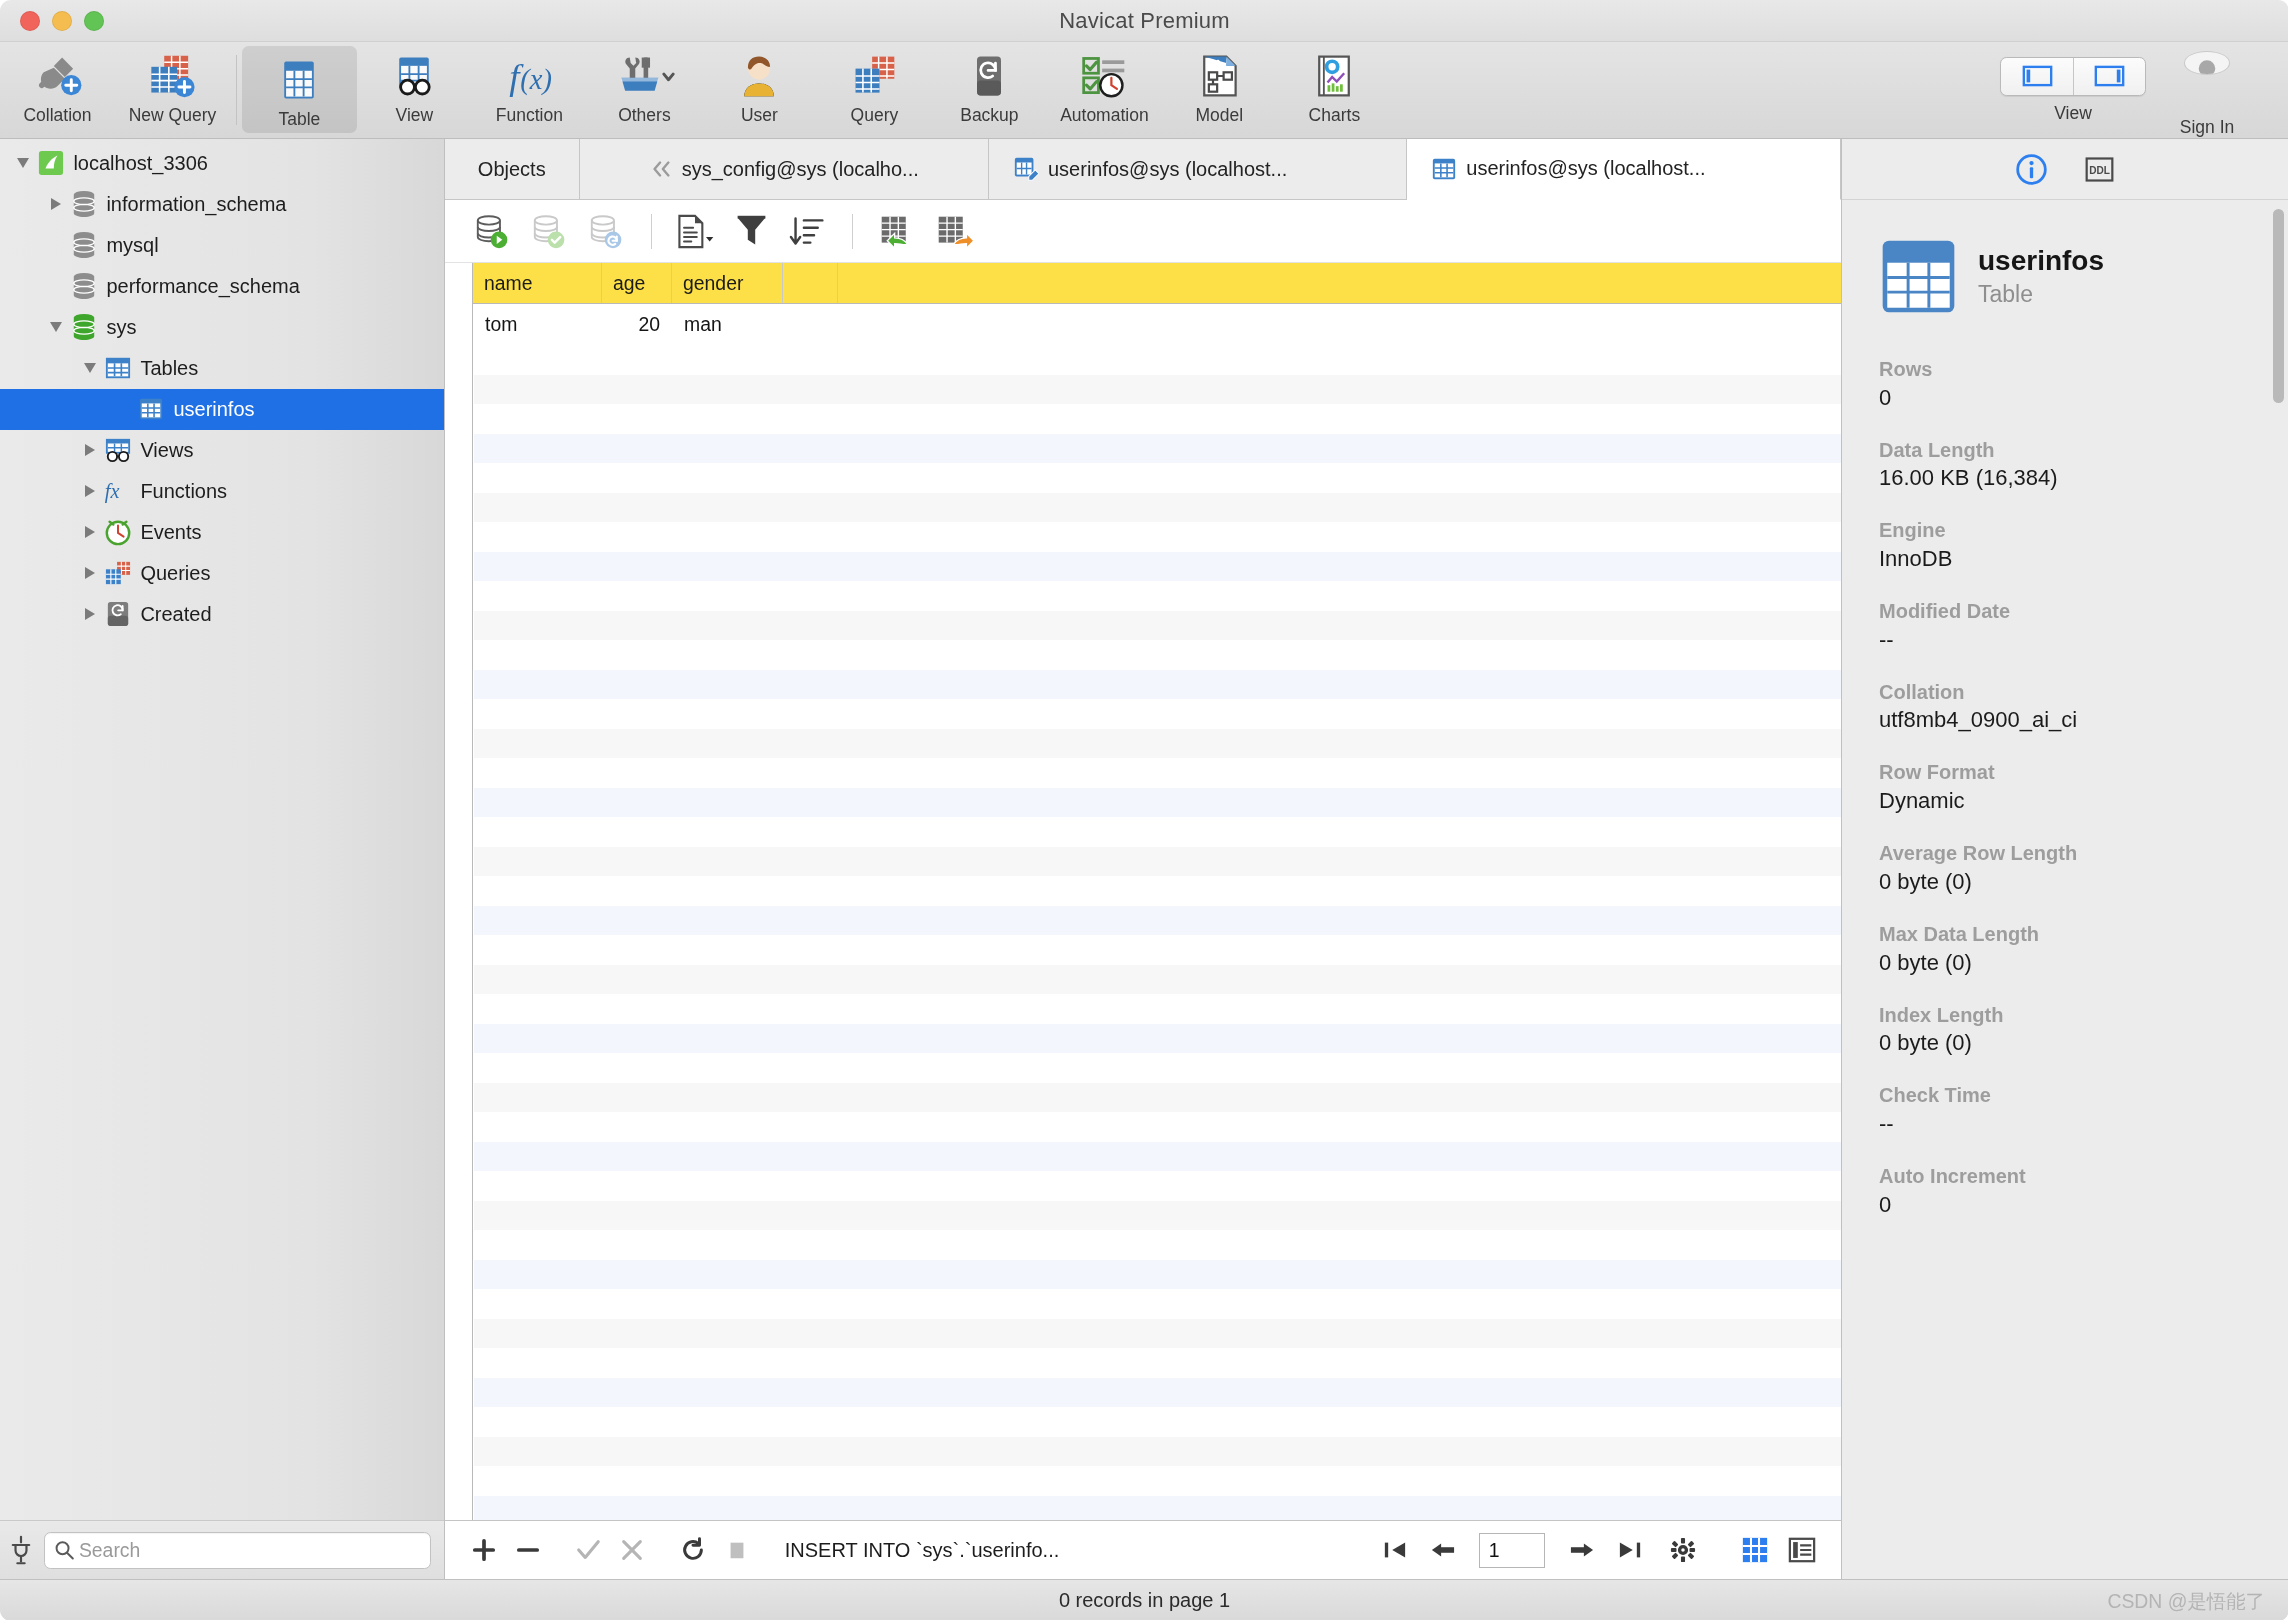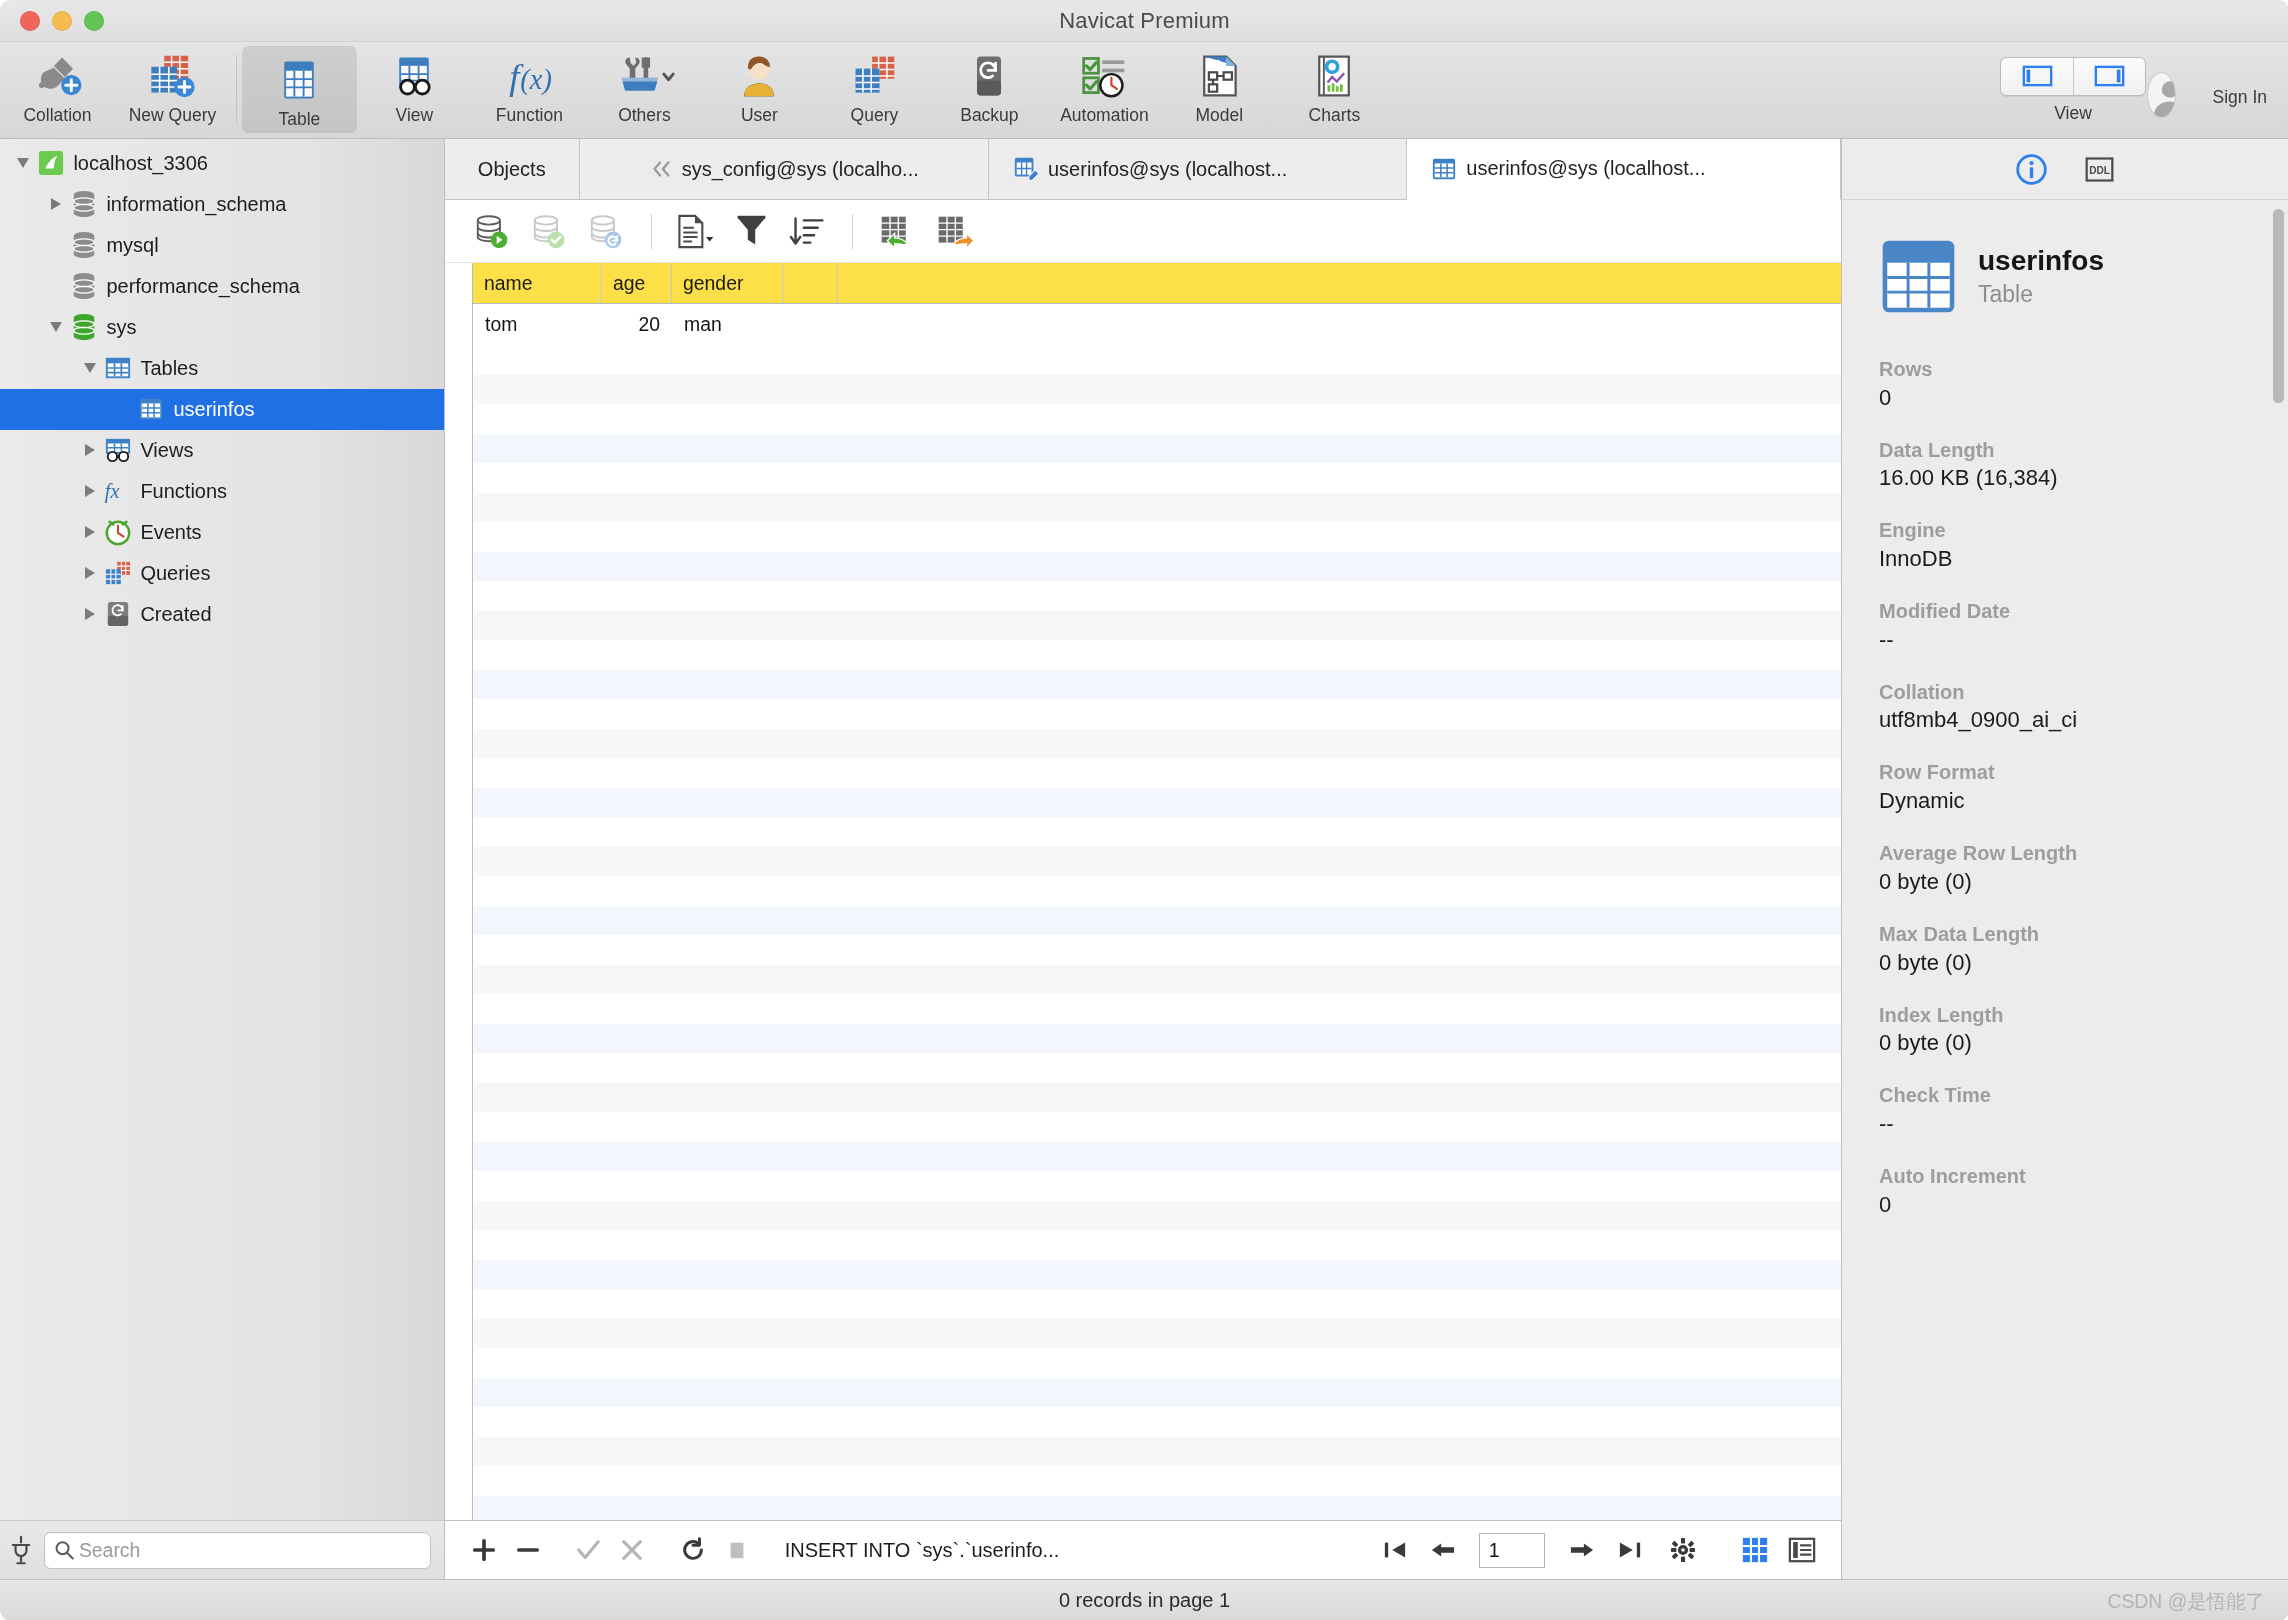--- a/index.html
+++ b/index.html
@@ -60,21 +60,21 @@
   .tb-right { margin-left: auto; display: flex; align-items: stretch; padding-right: 22px; }
   .view-seg {
     display: flex; align-items: center;
     border: 0.9px solid #b9b9b9; border-radius: 6.5px; overflow: hidden;
     background: linear-gradient(to bottom,#fcfcfc,#f0f0f0);
     height: 39px; box-shadow: 0 0.9px 0.9px rgba(0,0,0,.08);
   }
   .view-seg > div { width: 72px; height: 100%; display:flex; align-items:center; justify-content:center; }
   .view-seg > div + div { border-left: 0.9px solid #c6c6c6; }
   .tb-view { width: 148px; display:flex; flex-direction:column; align-items:center; justify-content:flex-start; padding-top:14.8px; }
-  .tb-signin { width: 120px; display:flex; align-items:center; justify-content:flex-start; padding-top:9.2px;gap:37px; }
+  .tb-signin { width: 120px; display:flex; flex-direction:column; align-items:center; justify-content:flex-start; padding-top:9.2px;gap:37px; }
   .avatar-circ {
     width: 46px; height: 46px; border-radius: 50%;
     background: #f4f4f4; border: 0.9px solid #c9c9c9;
     overflow: hidden; position: relative;
   }
 
   
   .body { flex: 1 1 auto; display: flex; min-height: 0; }
 
   

